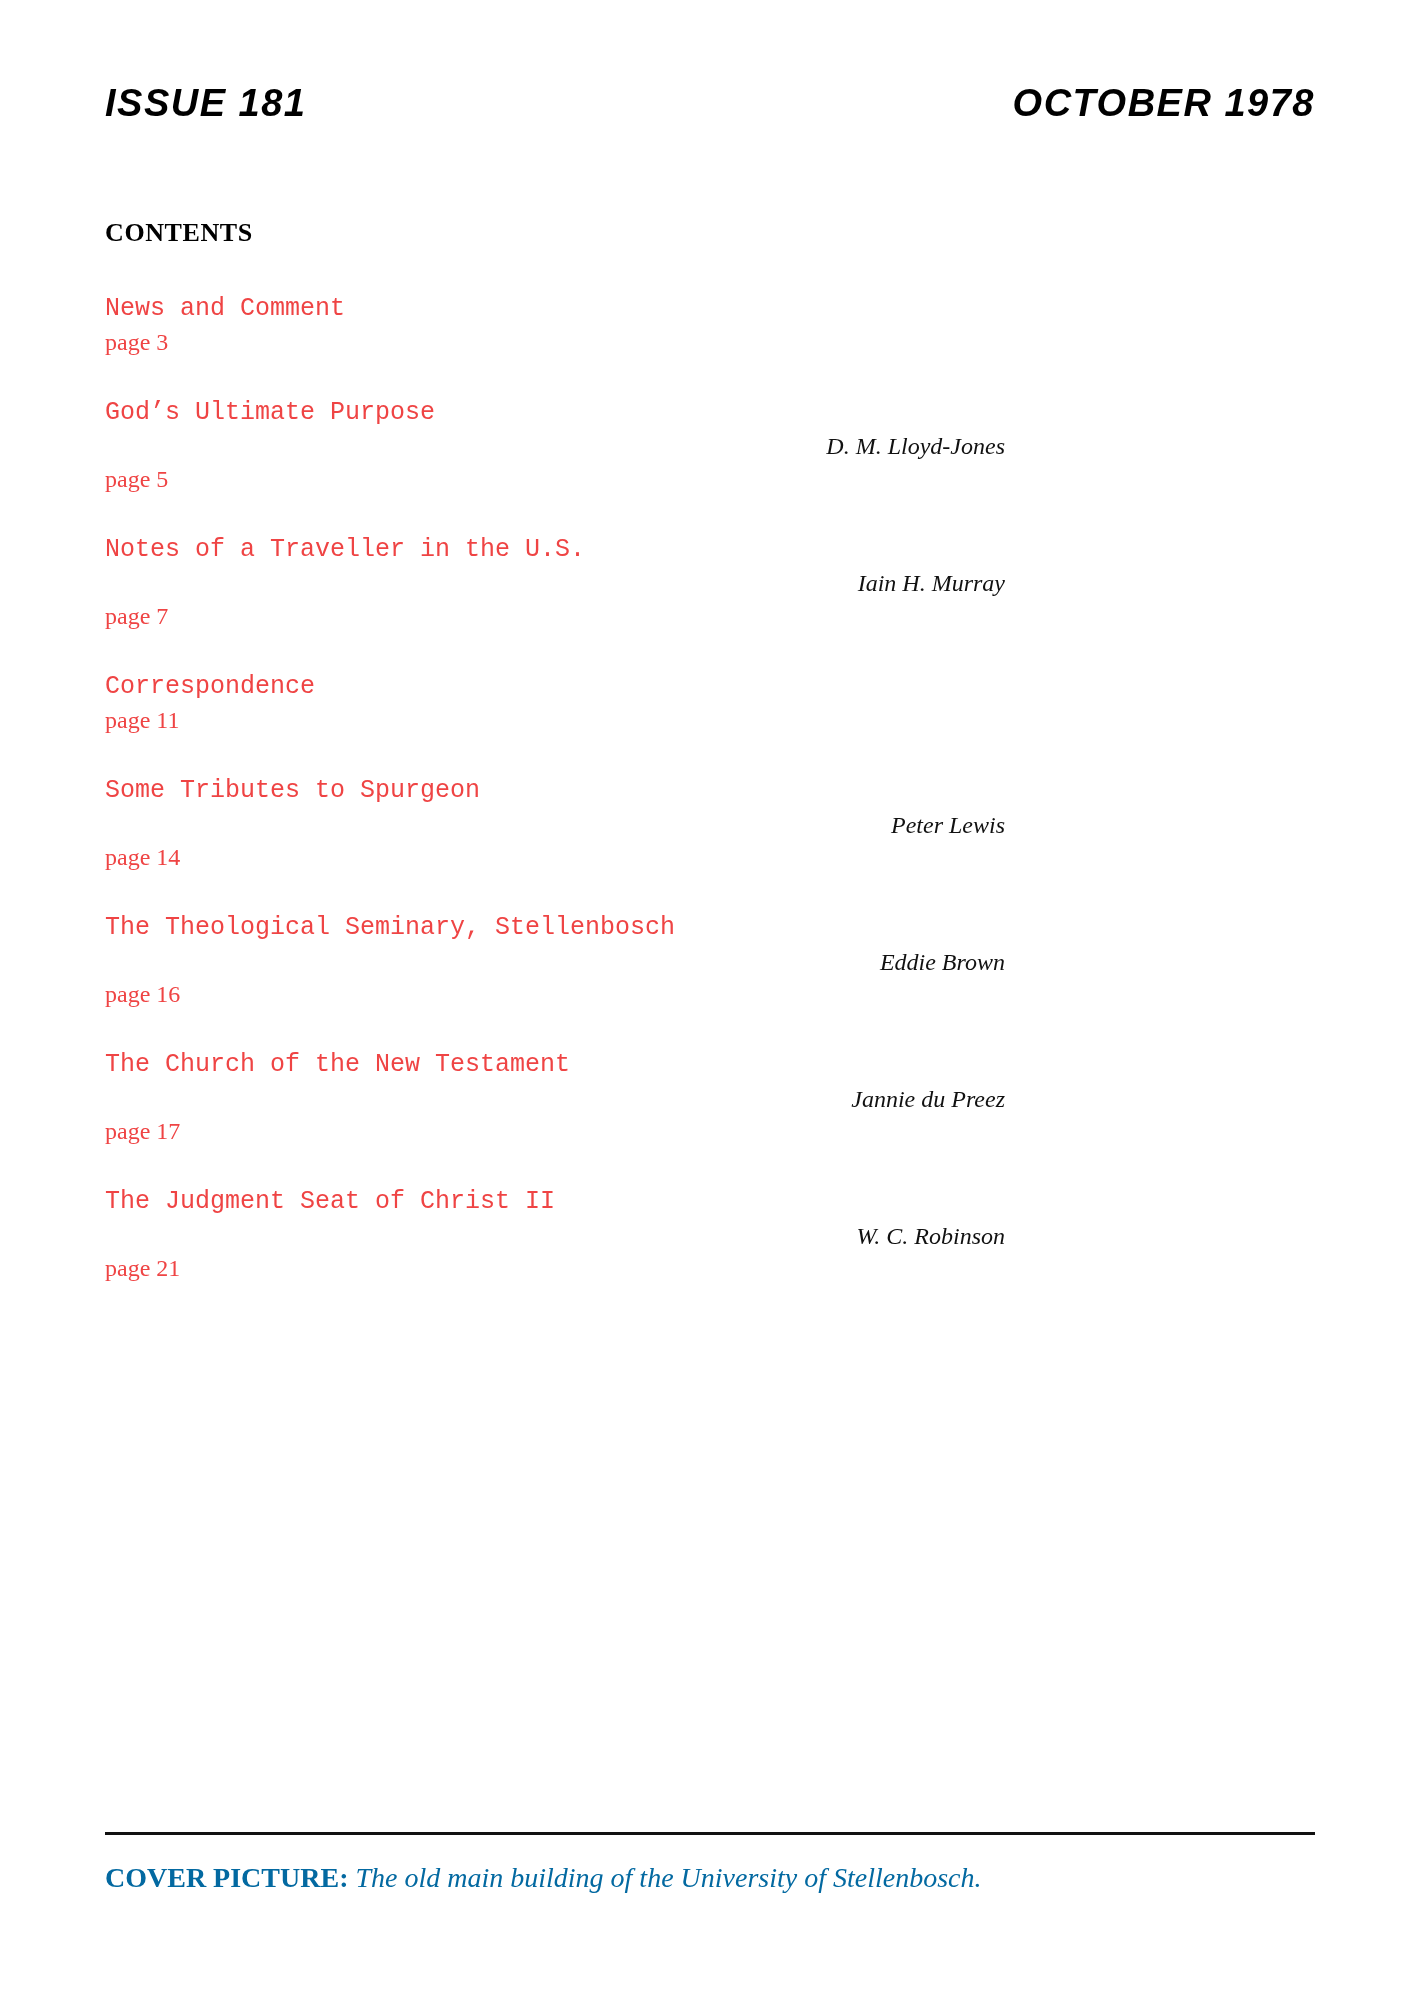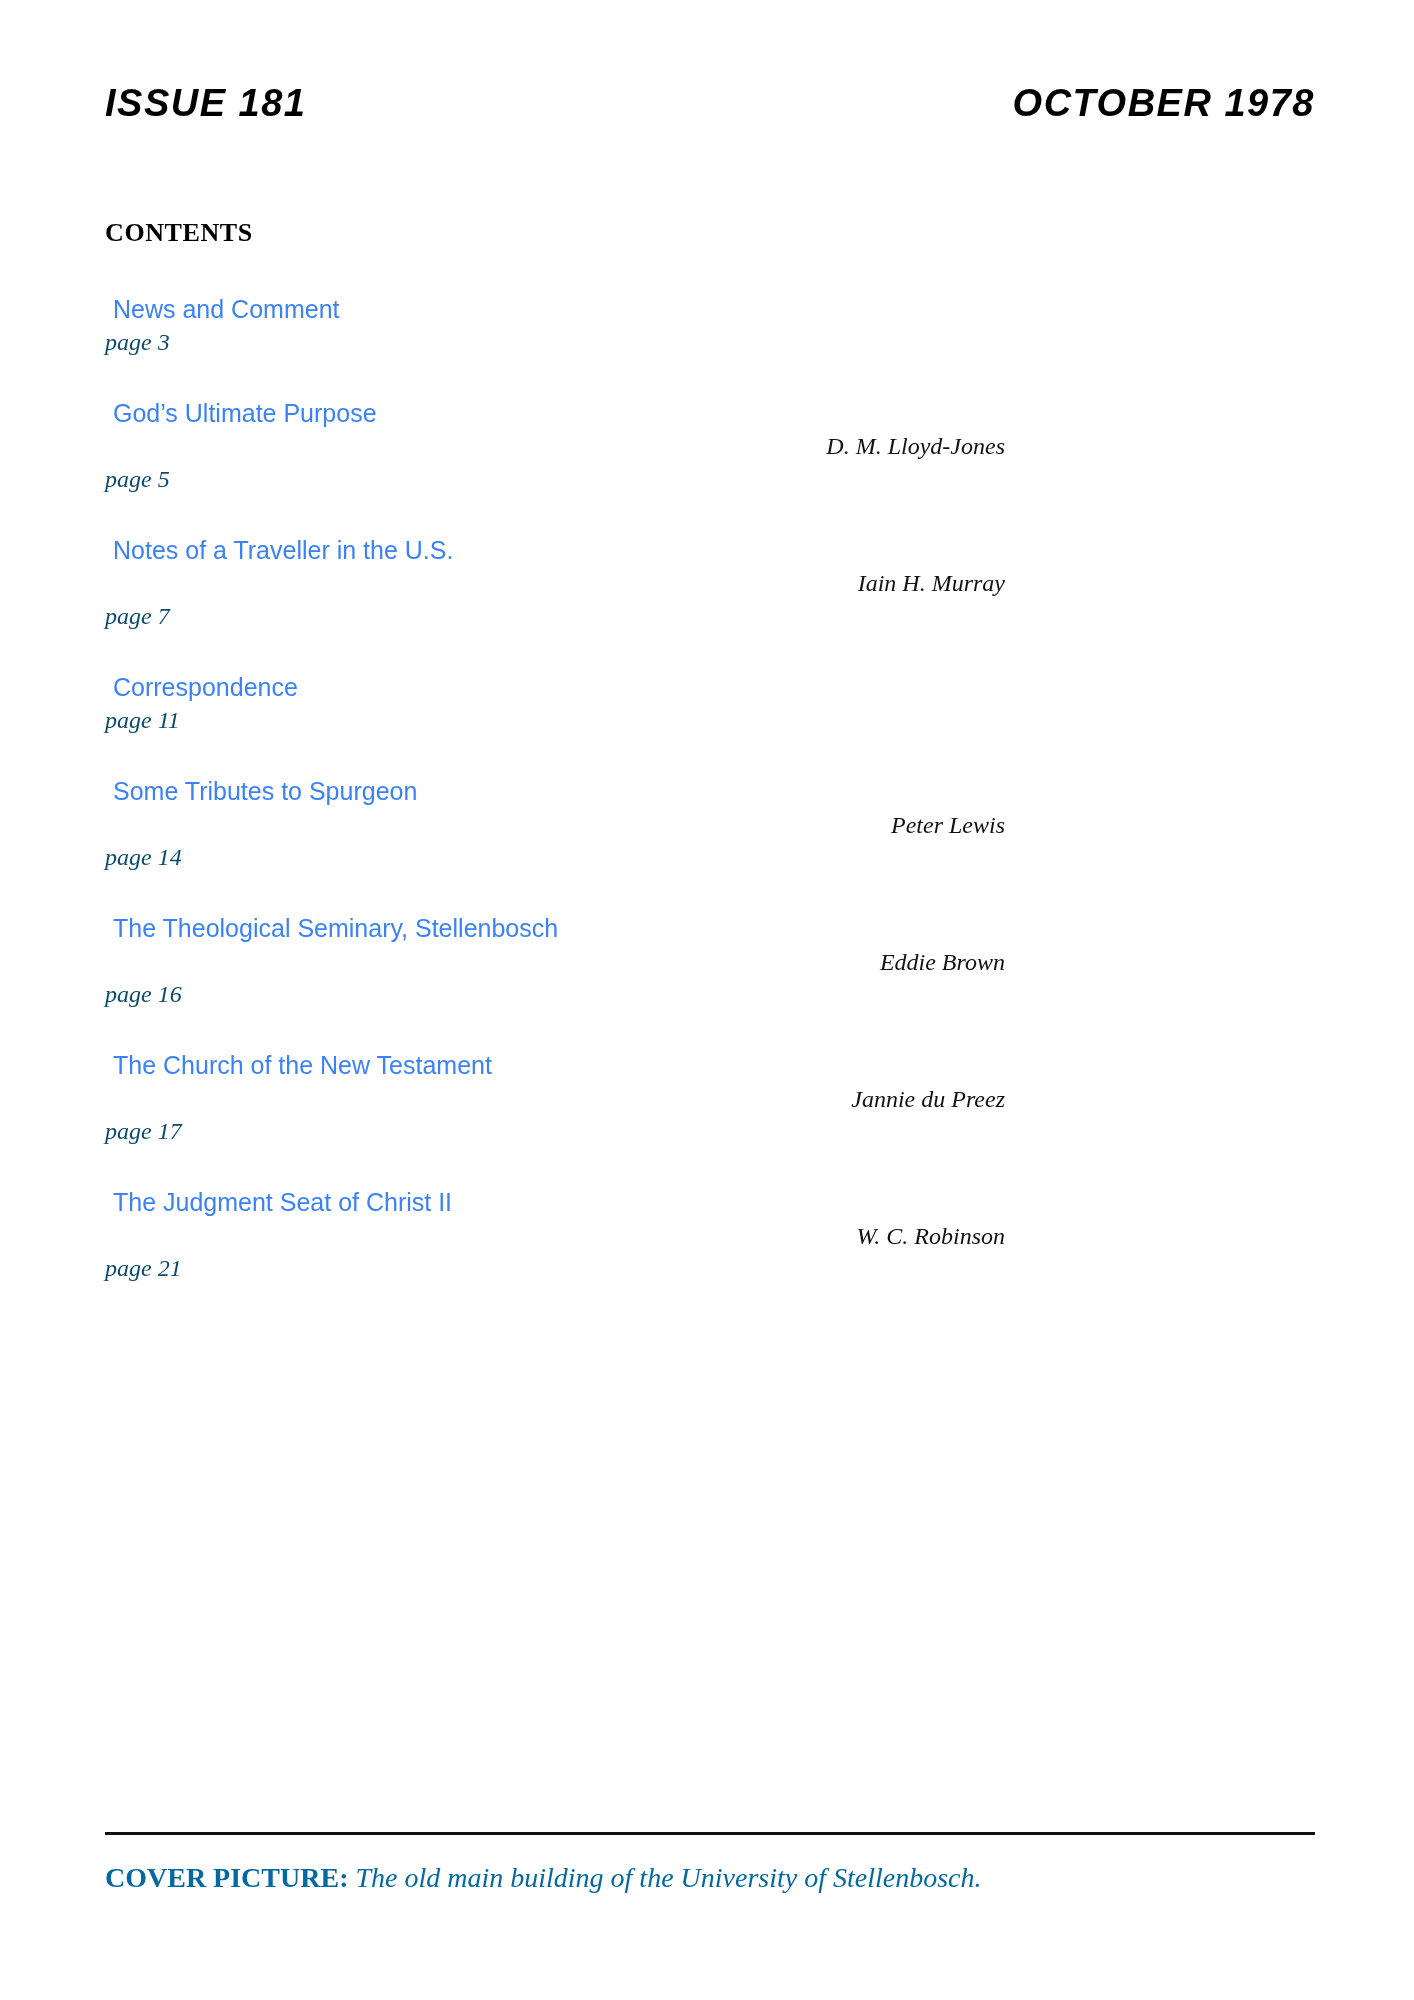--- a/index.html
+++ b/index.html
@@ -62,45 +62,43 @@
     position: absolute;
     left: 100px;
     top: 292px;
     width: 900px;
   }
   .contents-entry {
     margin: 0 0 37px 0;
   }
   .entry-title {
     display: block;
-    font-family: Liberation Sans, sans-serif;
+    font-family: Liberation Mono, monospace;
     font-size: 25px;
     line-height: 1.37;
-    color: #3b82f6;
-    margin-left: 8px;
+    color: #ef4444;
   }
   .entry-author {
     display: block;
     font-family: "Liberation Serif", serif;
     font-style: italic;
     font-size: 24px;
     line-height: 1.37;
     color: #111111;
     text-align: right;
   }
   .entry-author:empty {
     display: none;
   }
   .entry-page {
     display: block;
     font-family: "Liberation Serif", serif;
-    font-style: italic;
     font-size: 24px;
     line-height: 1.37;
-    color: #0c4a6e;
+    color: #ef4444;
   }
   
   .footer-rule {
     position: absolute;
     left: 100px;
     top: 1832px;
     width: 1210px;
     height: 3px;
     background: #111111;
   }

